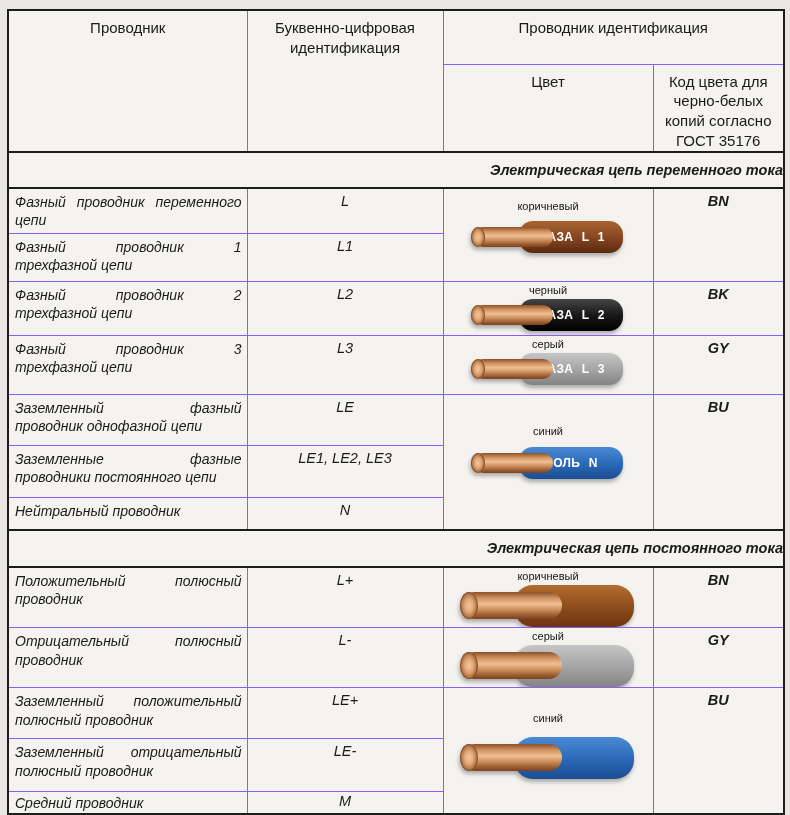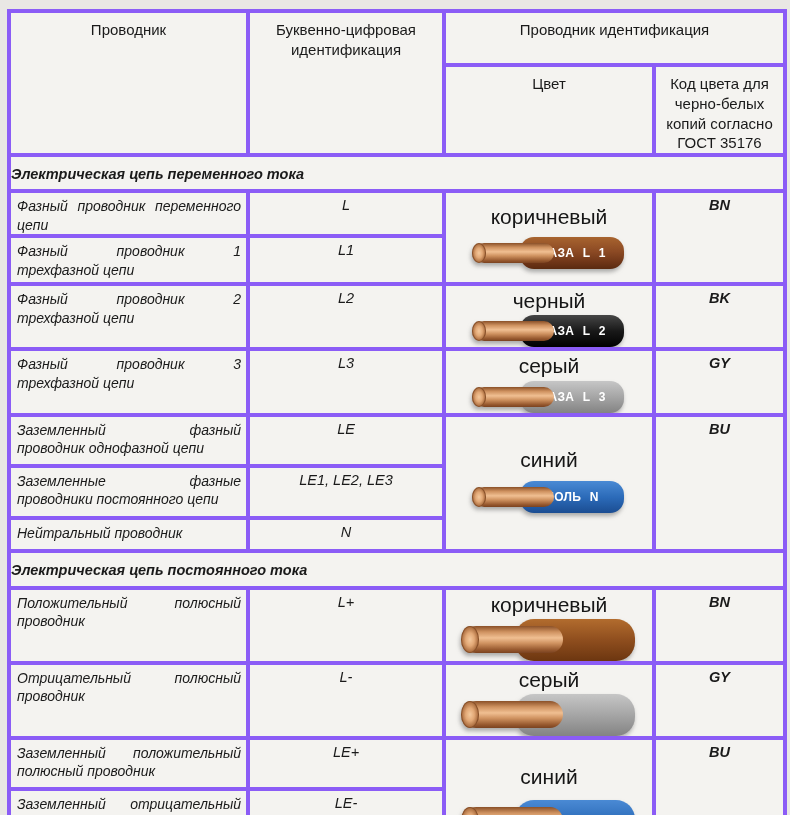--- a/index.html
+++ b/index.html
@@ -1,38 +1,38 @@
 <!DOCTYPE html>
 <html><head>
 <meta charset="utf-8">
 <style>
   html,body{margin:0;padding:0;background:#e9e7e4;}
   .page{width:790px;box-sizing:border-box;padding:9px 7px;font-family:"Liberation Sans",sans-serif;color:#1a1a1a;}
   table.grid{border-collapse:collapse;width:776px;background:#f4f3f0;border:2px solid #1c1c1c;table-layout:fixed;}
-  td{border:4px solid #8b5cf6;vertical-align:top;padding:0;overflow:hidden;}
+  td{border:1px solid #8b5cf6;vertical-align:top;padding:0;overflow:hidden;}
   
   col.c1{width:239px}col.c2{width:196px}col.c3{width:210px}col.c4{width:131px}
   
   tr.r-head1{height:54px}tr.r-head2{height:88px}
   tr.r-sec{height:36px}
   tr.r-l{height:45px}tr.r-l1{height:48px}tr.r-l2{height:54px}tr.r-l3{height:59px}
   tr.r-le{height:51px}tr.r-le123{height:52px}tr.r-n{height:33px}
   tr.r-sec2{height:37px}
   tr.r-lp{height:60px}tr.r-lm{height:55px}tr.r-lep{height:51px}tr.r-lem{height:53px}tr.r-m{height:21px}
   
   .head{text-align:center;font-size:15px;line-height:1.32;padding:7px 8px 0 8px;}
-  .sec{text-align:left;font-weight:bold;font-style:italic;font-size:14.5px;padding-top:9px;border-top:2px solid #1c1c1c;border-bottom:2px solid #1c1c1c;}
+  .sec{text-align:right;font-weight:bold;font-style:italic;font-size:14.5px;padding-top:9px;border-top:2px solid #1c1c1c;border-bottom:2px solid #1c1c1c;}
   .name{font-style:italic;font-size:14px;line-height:1.32;padding:4px 5px 0 6px;}
   .jline{display:flex;justify-content:space-between;}
   .l2:empty{display:none;}
   .code2{text-align:center;font-style:italic;font-size:14.5px;padding-top:4px;}
   .code4{text-align:center;font-style:italic;font-weight:bold;font-size:14.5px;padding-top:4px;margin-top:20px;}
   
   .colorcell{display:flex;flex-direction:column;align-items:center;}
-  .cname{font-size:21px;color:#161616;line-height:1.2;}
+  .cname{font-size:11px;color:#161616;line-height:1.2;}
   .cc-pair{padding-top:11px;gap:8px;}      
   .cc-tight{padding-top:2px;gap:2px;}      
   .cc-mid{padding-top:30px;gap:9px;}       
   .cc-mid2{padding-top:24px;gap:11px;}     
   
   .wire{position:relative;filter:drop-shadow(-1px 3px 2px rgba(110,110,110,.55));}
   .wire-ac{width:150px;height:32px;}
   .wire-ac .ins{position:absolute;right:0;top:0;width:104px;height:32px;border-radius:14px;display:flex;align-items:center;justify-content:center;}
   .wire-ac .core{position:absolute;left:0;top:6px;width:80px;height:20px;border-radius:10px/50%;z-index:2;}
   .wire-dc{width:172px;height:42px;}

